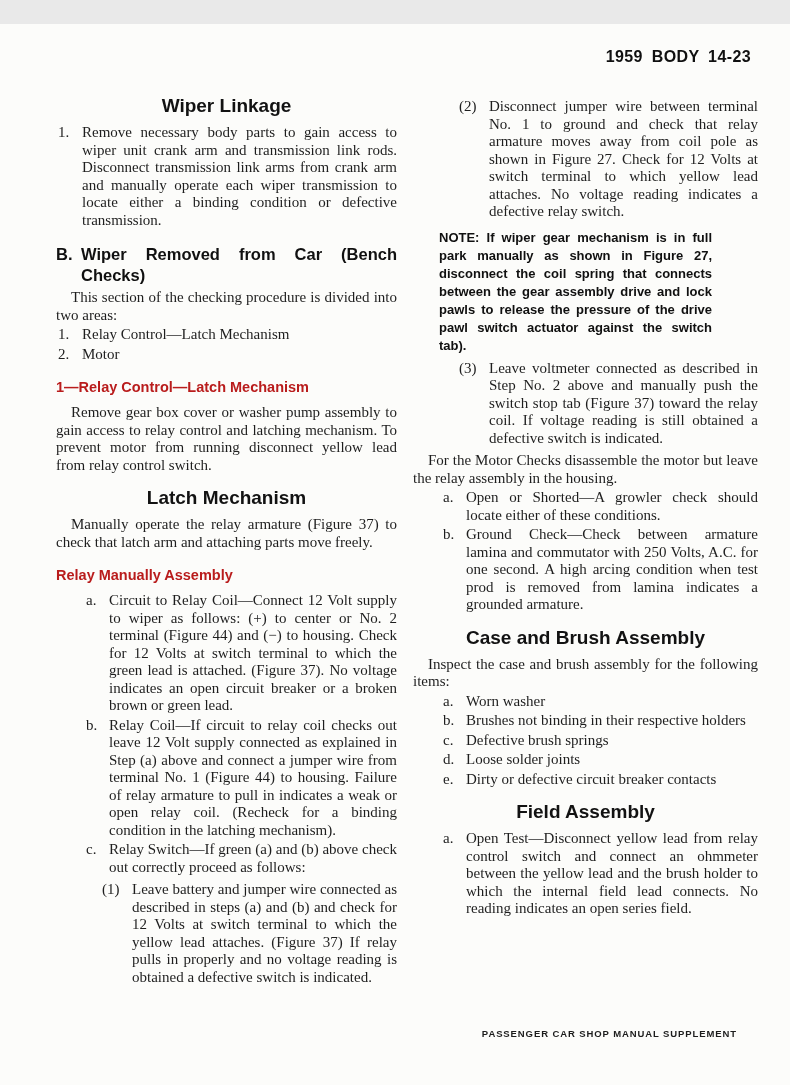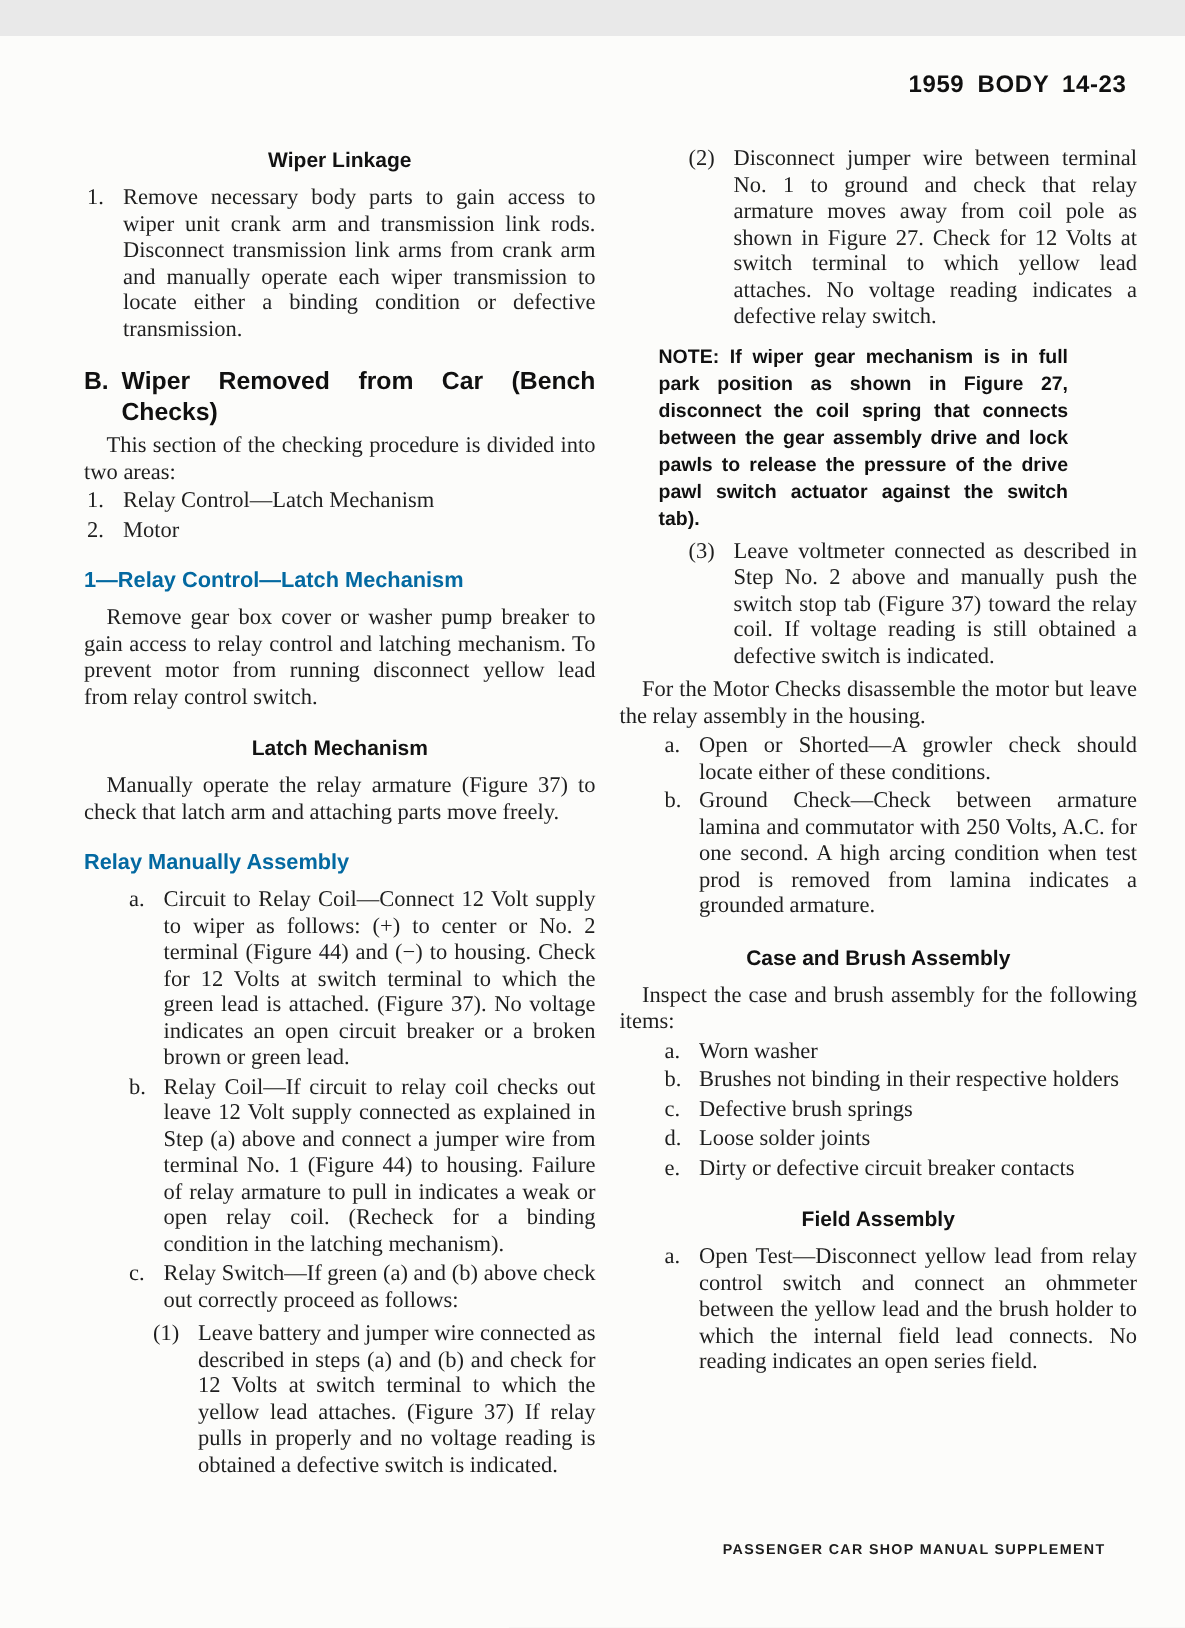--- a/index.html
+++ b/index.html
@@ -29,35 +29,35 @@
     text-align:justify;
   }
   .col-left  { left:56px;  top:74px; width:341px; }
   .col-right { left:413px; top:74px; width:345px; }
 
   .block { margin:2px 0; }
   .block:first-child { margin-top:0; }
 
   .center-head {
     font-family:"Liberation Sans", sans-serif;
-    font-weight:bold; font-size:14px; line-height:16px;
+    font-weight:bold; font-size:19px; line-height:16px;
     text-align:center; color:#121212;
     margin:16px 0 10px;
   }
   .section-head {
     font-family:"Liberation Sans", sans-serif;
     font-weight:bold; font-size:16.5px; line-height:21px;
     color:#101010; display:flex; margin:15px 0 3px;
   }
   .section-head .marker { flex:0 0 25px; }
   .section-head .btext { text-align:justify; }
   .subhead {
     font-family:"Liberation Sans", sans-serif;
     font-weight:bold; font-size:14.5px; line-height:17px;
-    color:#0369a1; text-align:justify;
+    color:#b91c1c; text-align:justify;
     padding-left:22px; text-indent:-22px;
     margin:16px 0 8px;
   }
   .para { text-indent:15px; margin:2px 0; }
   .numbered { display:flex; margin:2px 0 2px 2px; }
   .numbered .marker { flex:0 0 24px; }
   .lettered { display:flex; margin:2px 0 2px 30px; }
   .lettered .marker { flex:0 0 23px; }
   .subnum { display:flex; margin:5px 0 5px 46px; }
   .subnum .marker { flex:0 0 30px; }
@@ -95,21 +95,21 @@
       <div class="block para">This section of the checking procedure is divided into two areas:</div>
       <div class="block numbered">
         <span class="marker">1.</span>
         <span class="btext">Relay Control—Latch Mechanism</span>
       </div>
       <div class="block numbered">
         <span class="marker">2.</span>
         <span class="btext">Motor</span>
       </div>
       <div class="block subhead">1—Relay Control—Latch Mechanism</div>
-      <div class="block para">Remove gear box cover or washer pump breaker to gain access to relay control and latching mechanism. To prevent motor from running disconnect yellow lead from relay control switch.</div>
+      <div class="block para">Remove gear box cover or washer pump assembly to gain access to relay control and latching mechanism. To prevent motor from running disconnect yellow lead from relay control switch.</div>
       <div class="block center-head">Latch Mechanism</div>
       <div class="block para">Manually operate the relay armature (Figure 37) to check that latch arm and attaching parts move freely.</div>
       <div class="block subhead">Relay Manually Assembly</div>
       <div class="block lettered">
         <span class="marker">a.</span>
         <span class="btext">Circuit to Relay Coil—Connect 12 Volt supply to wiper as follows: (+) to center or No. 2 terminal (Figure 44) and (−) to housing. Check for 12 Volts at switch terminal to which the green lead is attached. (Figure 37). No voltage indicates an open circuit breaker or a broken brown or green lead.</span>
       </div>
       <div class="block lettered">
         <span class="marker">b.</span>
         <span class="btext">Relay Coil—If circuit to relay coil checks out leave 12 Volt supply connected as explained in Step (a) above and connect a jumper wire from terminal No. 1 (Figure 44) to housing. Failure of relay armature to pull in indicates a weak or open relay coil. (Recheck for a binding condition in the latching mechanism).</span>
@@ -121,21 +121,21 @@
       <div class="block subnum">
         <span class="marker">(1)</span>
         <span class="btext">Leave battery and jumper wire connected as described in steps (a) and (b) and check for 12 Volts at switch terminal to which the yellow lead attaches. (Figure 37) If relay pulls in properly and no voltage reading is obtained a defective switch is indicated.</span>
       </div>
     </div>
   <div class="col col-right">
       <div class="block subnum">
         <span class="marker">(2)</span>
         <span class="btext">Disconnect jumper wire between terminal No. 1 to ground and check that relay armature moves away from coil pole as shown in Figure 27. Check for 12 Volts at switch terminal to which yellow lead attaches. No voltage reading indicates a defective relay switch.</span>
       </div>
-      <div class="block note">NOTE: If wiper gear mechanism is in full park position as shown in Figure 27, disconnect the coil spring that connects between the gear assembly drive and lock pawls to release the pressure of the drive pawl switch actuator against the switch tab).</div>
+      <div class="block note">NOTE: If wiper gear mechanism is in full park manually as shown in Figure 27, disconnect the coil spring that connects between the gear assembly drive and lock pawls to release the pressure of the drive pawl switch actuator against the switch tab).</div>
       <div class="block subnum">
         <span class="marker">(3)</span>
         <span class="btext">Leave voltmeter connected as described in Step No. 2 above and manually push the switch stop tab (Figure 37) toward the relay coil. If voltage reading is still obtained a defective switch is indicated.</span>
       </div>
       <div class="block para">For the Motor Checks disassemble the motor but leave the relay assembly in the housing.</div>
       <div class="block lettered">
         <span class="marker">a.</span>
         <span class="btext">Open or Shorted—A growler check should locate either of these conditions.</span>
       </div>
       <div class="block lettered">

